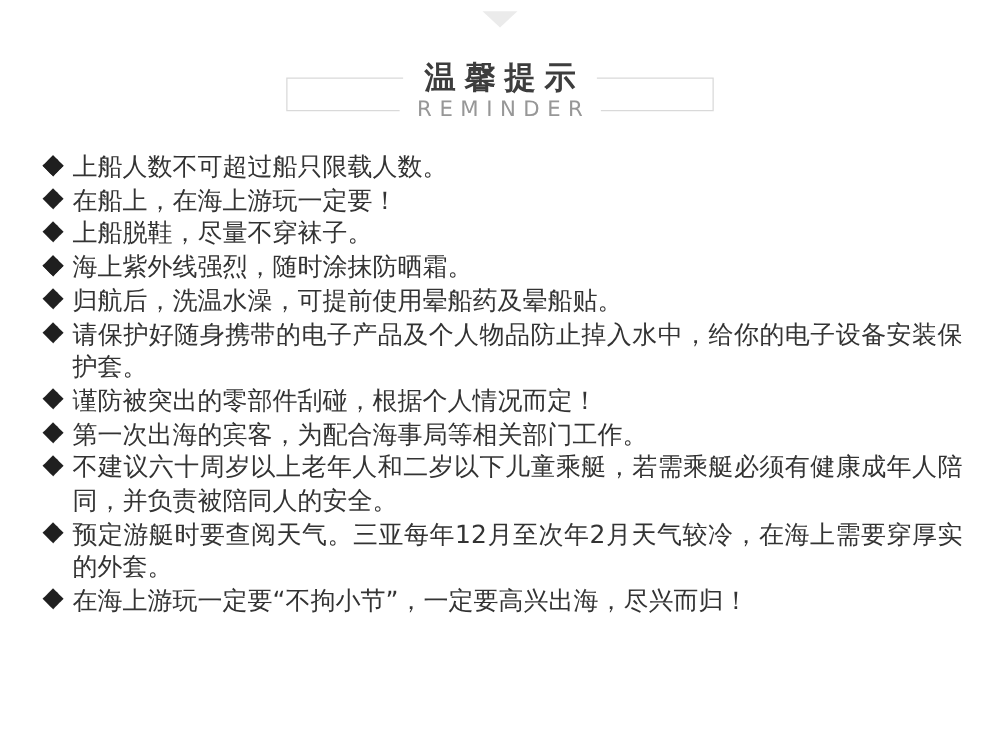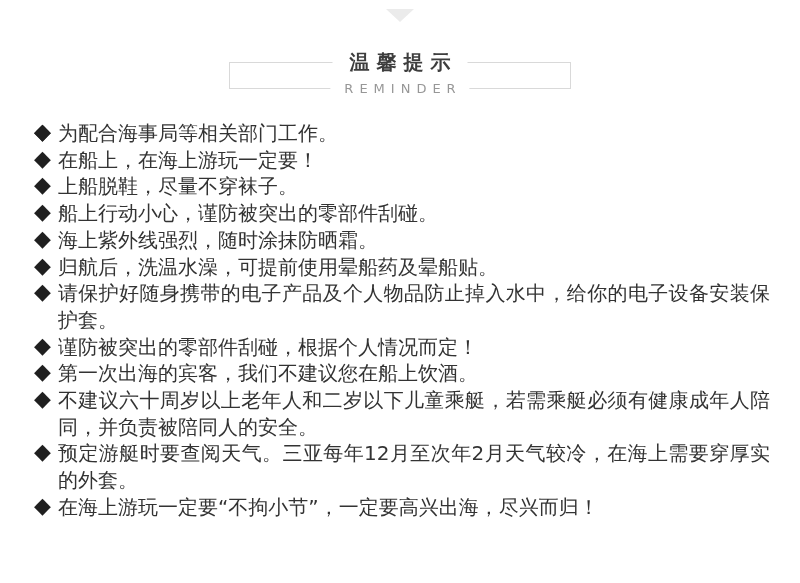--- a/index.html
+++ b/index.html
@@ -30,35 +30,35 @@
     margin: 40px auto 0 auto;
     border: 1px solid #d9d9d9;
   }
   .header-title {
     position: absolute;
     top: -17px;
     left: 50%;
     transform: translateX(-50%);
     background: #ffffff;
     padding: 0 10px 0 17px;
-    font-size: 20px;
+    font-size: 25px;
     line-height: 32px;
     font-weight: bold;
     letter-spacing: 7px;
     color: #3d3d3d;
     white-space: nowrap;
   }
   .header-sub {
     position: absolute;
     bottom: -10px;
     left: 50%;
     transform: translateX(-50%);
     background: #ffffff;
     padding: 0 8px 0 14px;
-    font-size: 13px;
+    font-size: 17px;
     line-height: 19px;
     letter-spacing: 6px;
     color: #979797;
     white-space: nowrap;
   }
   
   .reminder-list {
     margin: 31px 30px 0 35px;
     font-size: 20px;
     line-height: 26.7px;
@@ -83,25 +83,25 @@
 
 <div class="top-triangle"></div>
 
 <div class="header-box">
   <span class="header-title">温馨提示</span>
   <span class="header-sub">REMINDER</span>
 </div>
 
 <div class="reminder-list">
     <div class="reminder-item"><span class="bullet">◆</span></div>
-    <div class="reminder-item"><span class="bullet">◆</span><span>为配合海事局等相关部门工作。</span></div>
+    <div class="reminder-item"><span class="bullet">◆</span><span>上船人数不可超过船只限载人数。</span></div>
     <div class="reminder-item"><span class="bullet">◆</span><span>在船上，在海上游玩一定要！</span></div>
     <div class="reminder-item"><span class="bullet">◆</span><span>上船脱鞋，尽量不穿袜子。</span></div>
-    <div class="reminder-item"><span class="bullet">◆</span><span>船上行动小心，谨防被突出的零部件刮碰。</span></div>
+    <div class="reminder-item"><span class="bullet">◆</span></div>
     <div class="reminder-item"><span class="bullet">◆</span><span>海上紫外线强烈，随时涂抹防晒霜。</span></div>
     <div class="reminder-item"><span class="bullet">◆</span><span>归航后，洗温水澡，可提前使用晕船药及晕船贴。</span></div>
     <div class="reminder-item"><span class="bullet">◆</span><span>请保护好随身携带的电子产品及个人物品防止掉入水中，给你的电子设备安装保护套。</span></div>
     <div class="reminder-item"><span class="bullet">◆</span><span>谨防被突出的零部件刮碰，根据个人情况而定！</span></div>
-    <div class="reminder-item"><span class="bullet">◆</span><span>第一次出海的宾客，我们不建议您在船上饮酒。</span></div>
+    <div class="reminder-item"><span class="bullet">◆</span><span>第一次出海的宾客，为配合海事局等相关部门工作。</span></div>
     <div class="reminder-item"><span class="bullet">◆</span><span>不建议六十周岁以上老年人和二岁以下儿童乘艇，若需乘艇必须有健康成年人陪同，并负责被陪同人的安全。</span></div>
     <div class="reminder-item"><span class="bullet">◆</span><span>预定游艇时要查阅天气。三亚每年12月至次年2月天气较冷，在海上需要穿厚实的外套。</span></div>
     <div class="reminder-item"><span class="bullet">◆</span><span>在海上游玩一定要“不拘小节”，一定要高兴出海，尽兴而归！</span></div>
   </div>
 
 </body></html>

